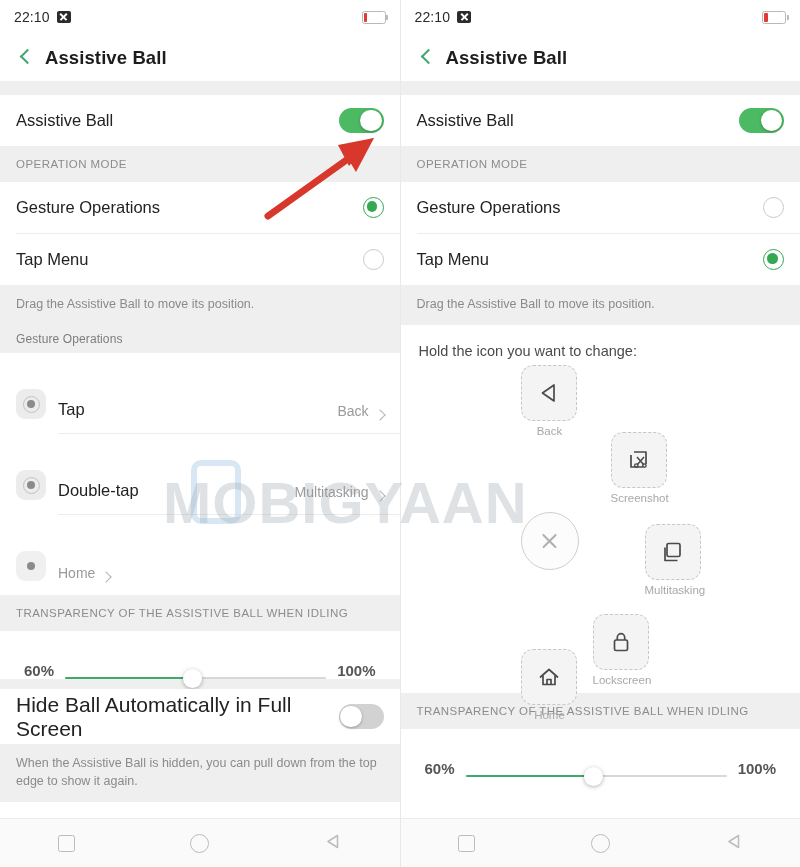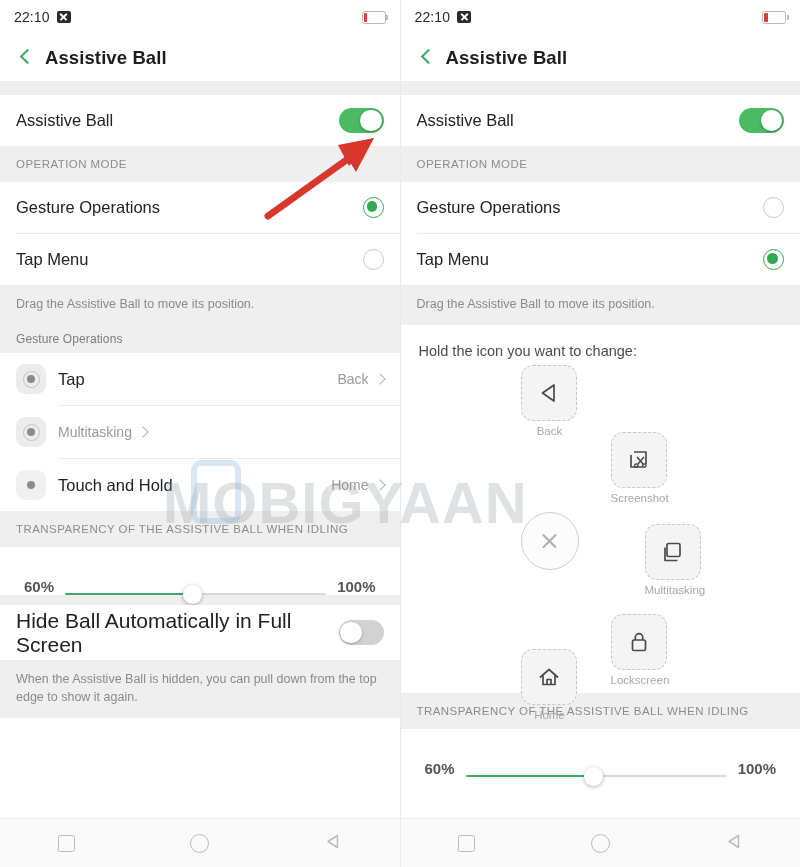--- a/index.html
+++ b/index.html
@@ -56,21 +56,21 @@
   .toggle.on .knob{right:1.6px;}
   .toggle.off .knob{left:1.6px;}
 
   
   .radio{width:21px;height:21px;border-radius:50%;box-sizing:border-box;flex:0 0 auto;position:relative;}
   .radio.off{border:1.6px solid #c9c9c9;background:#fff;}
   .radio.on{border:1.8px solid #34a853;background:#fff;}
   .radio.on::after{content:"";position:absolute;left:3.2px;top:3.2px;width:10.6px;height:10.6px;border-radius:50%;background:#34a853;}
 
   
-  .grow{height:52px;display:flex;align-items:center;padding:0 16px;background:#fff;}
+  .grow{height:52px;display:flex;align-items:flex-end;padding:14px 16px;background:#fff;}
   .ball-icon{width:30px;height:30px;border-radius:9px;background:#ececec;display:flex;align-items:center;justify-content:center;flex:0 0 auto;margin-right:12px;}
   .ball-icon i{display:block;width:17px;height:17px;border-radius:50%;border:1.5px solid #c2c2c2;box-sizing:border-box;position:relative;}
   .ball-icon i::after{content:"";position:absolute;left:3px;top:3px;width:8px;height:8px;border-radius:50%;background:#8b8b8b;}
   .ball-icon.soft{background:#f0f0f0;}
   .ball-icon.soft i{border-color:transparent;}
   .grow .gl{font-size:16.5px;color:#222;flex:1;}
   .grow .gv{font-size:14px;color:#9a9a9a;margin-right:7px;}
   .chev-r{width:7px;height:7px;border-top:1.5px solid #b3b3b3;border-right:1.5px solid #b3b3b3;transform:rotate(45deg);flex:0 0 auto;}
 
   
@@ -160,29 +160,29 @@
         </div>
       <div class="gl">Tap</div>
       <div class="gv">Back</div>
       <div class="chev-r"></div>
     </div>
     <div class="div-line indent"></div>
     <div class="grow">
       <div class="ball-icon">
           <i></i>
         </div>
+      <div class="gl">Double-tap</div>
       <div class="gv">Multitasking</div>
       <div class="chev-r"></div>
     </div>
     <div class="div-line indent"></div>
     <div class="grow">
       <div class="ball-icon soft">
           <i></i>
         </div>
-      <div class="gl">Touch and Hold</div>
       <div class="gv">Home</div>
       <div class="chev-r"></div>
     </div>
 
     <div class="sect-head caps">TRANSPARENCY OF THE ASSISTIVE BALL WHEN IDLING</div>
 
     <div class="slider-row">
       <span class="sv">60%</span>
       <div class="track">
         <div class="fill" style="width: 49%;"></div>
@@ -282,21 +282,21 @@
         <div class="picker-item" style="left:244px;top:165px;">
           <div class="picker-box">
             <svg width="26" height="26" viewBox="0 0 26 26">
               <rect x="7" y="4.5" width="13" height="13" rx="1.6" fill="none" stroke="#4a4a4a" stroke-width="1.7"></rect>
               <path d="M5 8.5 V21.5 H17.5" fill="none" stroke="#4a4a4a" stroke-width="1.7" stroke-linejoin="round"></path>
             </svg>
           </div>
           <div class="picker-cap">Multitasking</div>
         </div>
 
-        <div class="picker-item" style="left:210px;top:255px;">
+        <div class="picker-item" style="left:192px;top:255px;">
           <div class="picker-box">
             <svg width="26" height="26" viewBox="0 0 26 26">
               <rect x="6.5" y="11" width="13" height="10.5" rx="1.6" fill="none" stroke="#4a4a4a" stroke-width="1.7"></rect>
               <path d="M9.3 11 V8.4 a3.7 3.7 0 0 1 7.4 0 V11" fill="none" stroke="#4a4a4a" stroke-width="1.7"></path>
             </svg>
           </div>
           <div class="picker-cap">Lockscreen</div>
         </div>
 
         <div class="picker-item" style="left:120px;top:290px;">

